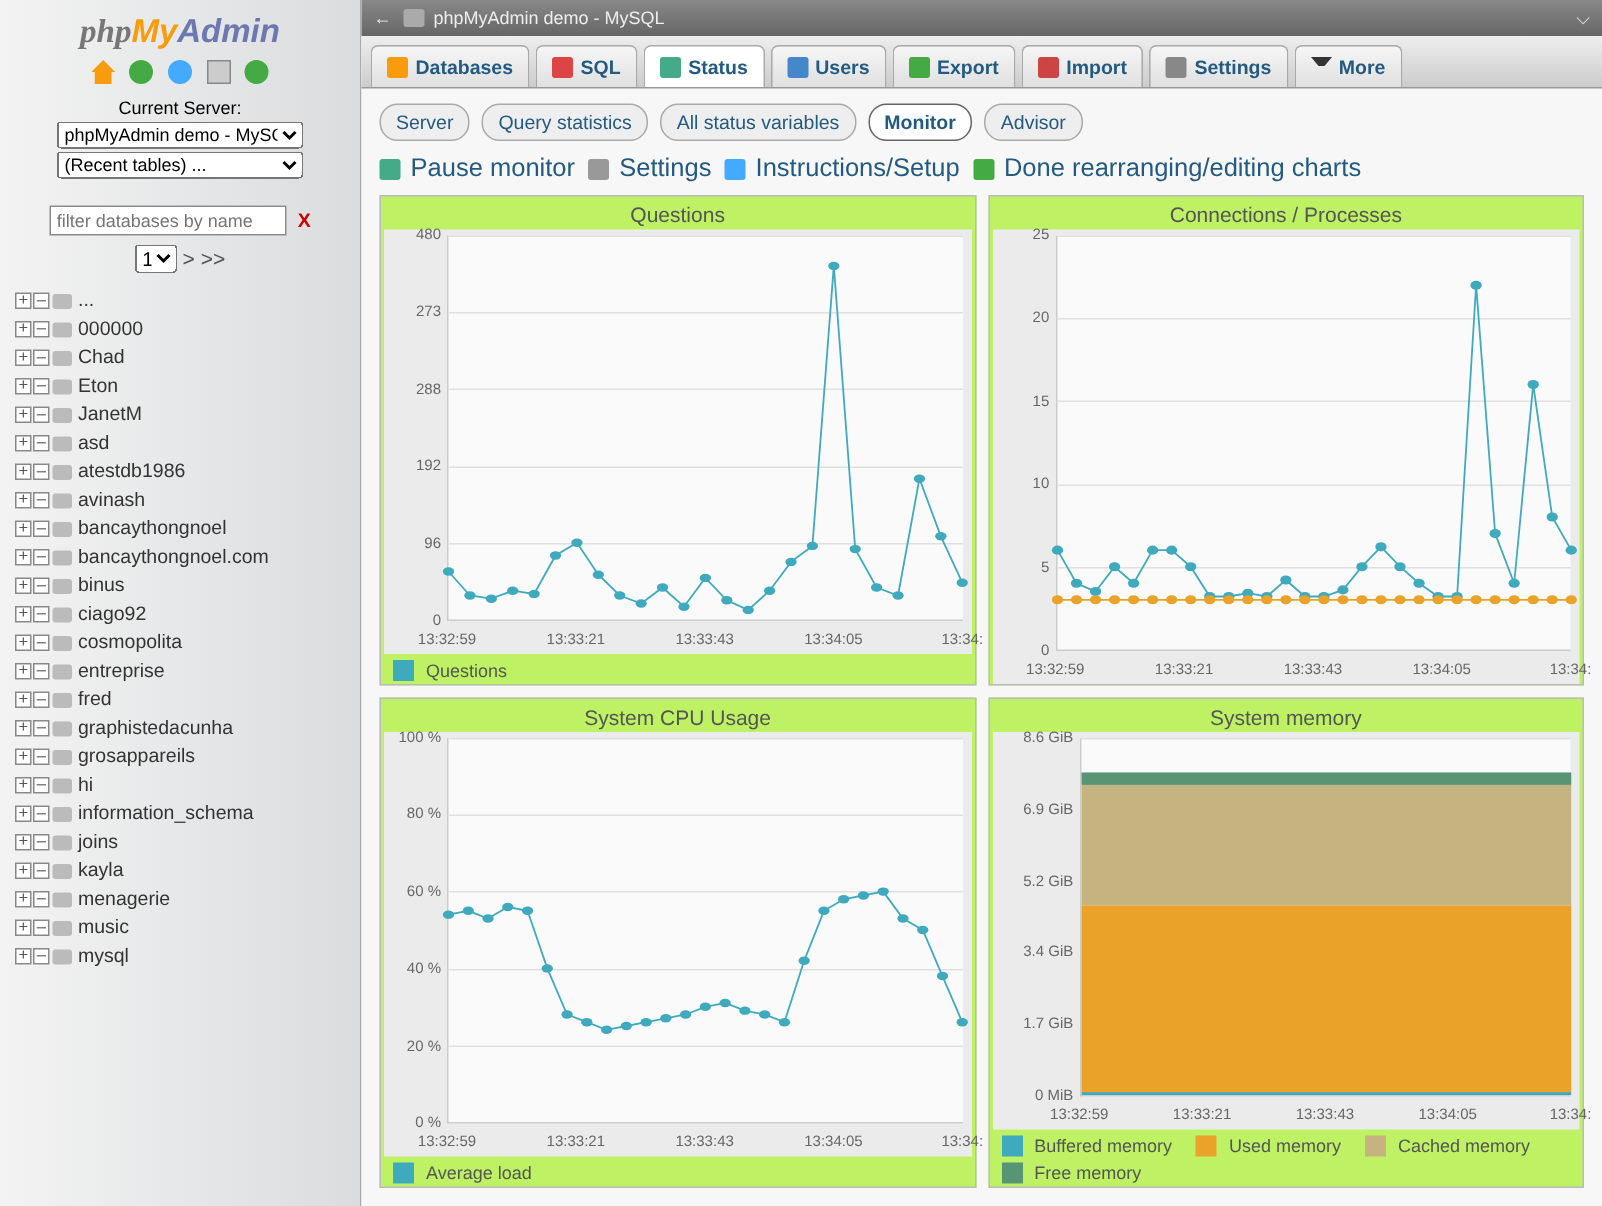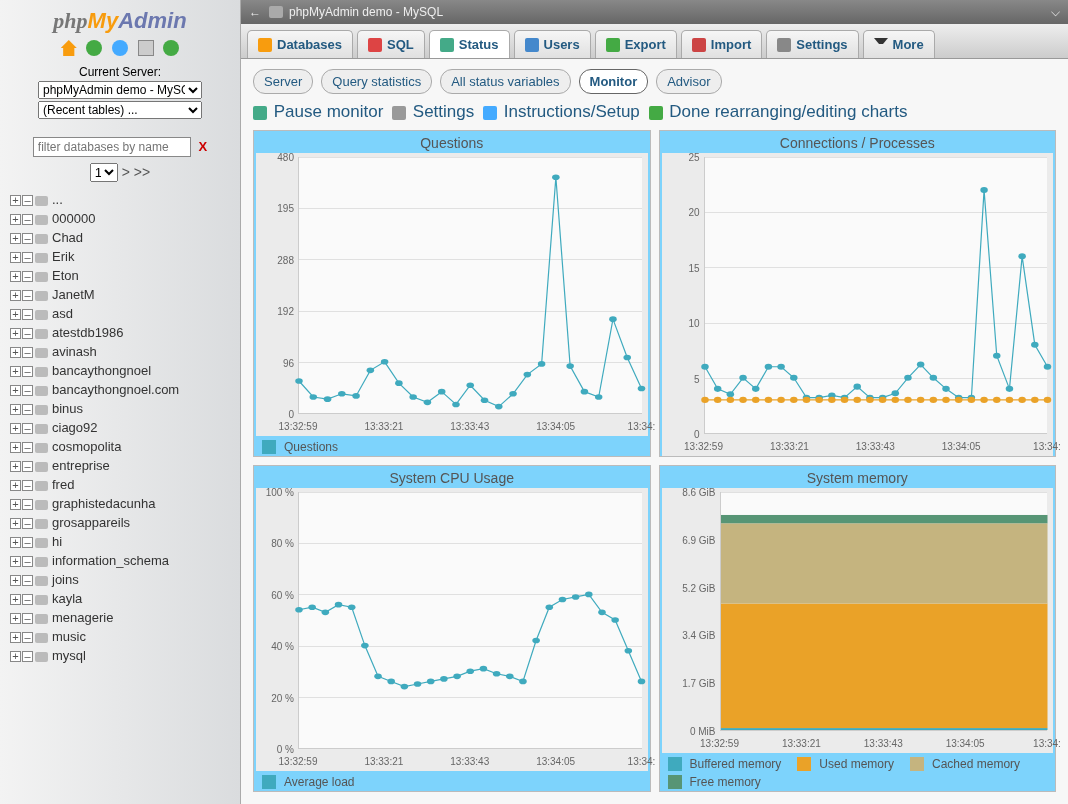--- a/index.html
+++ b/index.html
@@ -57,21 +57,21 @@
 
 #monitor-toolbar { padding: 4px 12px 8px 12px; font-size: 17px; color: #235a81; }
 #monitor-toolbar span { margin-right: 4px; cursor: pointer; }
 #monitor-toolbar .tico { display: inline-block; width: 14px; height: 14px; vertical-align: middle; border-radius: 2px; margin-right: 2px; }
 .tico-pause { background: #4a8; }
 .tico-gear { background: #999; border-radius: 50%; }
 .tico-info { background: #4af; border-radius: 50%; }
 .tico-ok { background: #4a4; border-radius: 50%; }
 
 #charts { flex: 1; display: grid; grid-template-columns: 1fr 1fr; grid-template-rows: 1fr 1fr; gap: 8px; padding: 0 12px 12px 12px; overflow: hidden; }
-.chart { border: 1px solid #bbb; background: #7dd3fc; display: flex; flex-direction: column; }
+.chart { border: 1px solid #bbb; background: #bef264; display: flex; flex-direction: column; }
 .chart-title { text-align: center; font-size: 14px; color: #555; padding: 4px 0 2px 0; }
 .plot-wrap { flex: 1; position: relative; background: #ebebeb; margin: 0 2px; }
 .plot-area { position: absolute; left: 42px; right: 6px; top: 4px; bottom: 22px; border: 1px solid #ccc; border-top: none; border-right: none; background: #fafafa; }
 .plot-area.mem { left: 58px; }
 .ytick { position: absolute; left: 0; width: 38px; text-align: right; font-size: 10px; color: #666; transform: translateY(-50%); }
 .ytick.mem { width: 54px; }
 .xtick { position: absolute; bottom: 4px; font-size: 10px; color: #666; transform: translateX(-50%); }
 .grid-h { position: absolute; left: 0; right: 0; border-top: 1px solid #e0e0e0; }
 .legend { padding: 4px 4px 2px 8px; font-size: 12px; color: #555; display: flex; flex-wrap: wrap; gap: 4px 16px; }
 .legend-item { display: flex; align-items: center; gap: 8px; }
@@ -104,21 +104,20 @@
     <span id="db-filter-x">X</span>
   </div>
   <div id="paging">
     <select><option>1</option></select>
     <span>&gt; &gt;&gt;</span>
   </div>
   <ul id="dblist">
       <li><span class="expander">+</span><span class="expander">–</span><span class="dbicon"></span><span>...</span></li>
       <li><span class="expander">+</span><span class="expander">–</span><span class="dbicon"></span><span>000000</span></li>
       <li><span class="expander">+</span><span class="expander">–</span><span class="dbicon"></span><span>Chad</span></li>
-      <li><span class="expander">+</span><span class="expander">–</span><span class="dbicon"></span><span>Erik</span></li>
       <li><span class="expander">+</span><span class="expander">–</span><span class="dbicon"></span><span>Eton</span></li>
       <li><span class="expander">+</span><span class="expander">–</span><span class="dbicon"></span><span>JanetM</span></li>
       <li><span class="expander">+</span><span class="expander">–</span><span class="dbicon"></span><span>asd</span></li>
       <li><span class="expander">+</span><span class="expander">–</span><span class="dbicon"></span><span>atestdb1986</span></li>
       <li><span class="expander">+</span><span class="expander">–</span><span class="dbicon"></span><span>avinash</span></li>
       <li><span class="expander">+</span><span class="expander">–</span><span class="dbicon"></span><span>bancaythongnoel</span></li>
       <li><span class="expander">+</span><span class="expander">–</span><span class="dbicon"></span><span>bancaythongnoel.com</span></li>
       <li><span class="expander">+</span><span class="expander">–</span><span class="dbicon"></span><span>binus</span></li>
       <li><span class="expander">+</span><span class="expander">–</span><span class="dbicon"></span><span>ciago92</span></li>
       <li><span class="expander">+</span><span class="expander">–</span><span class="dbicon"></span><span>cosmopolita</span></li>
@@ -234,21 +233,21 @@
               <circle cx="87.5" cy="93.75" r="1.1" fill="#3faabe"></circle>
               <circle cx="91.66666666666666" cy="63.333333333333336" r="1.1" fill="#3faabe"></circle>
               <circle cx="95.83333333333334" cy="78.33333333333333" r="1.1" fill="#3faabe"></circle>
               <circle cx="100" cy="90.41666666666667" r="1.1" fill="#3faabe"></circle>
             </svg>
           </div>
           <div class="ytick" style="top: calc(100% - 22px);">0</div>
           <div class="ytick" style="top: calc(80% - 16.8px); text-align: right;">96</div>
           <div class="ytick" style="top: calc(60% - 11.6px);">192</div>
           <div class="ytick" style="top: calc(40% - 6.4px);">288</div>
-          <div class="ytick" style="top: calc(20% - 1.2px);">195</div>
+          <div class="ytick" style="top: calc(20% - 1.2px);">273</div>
           <div class="ytick" style="top: calc(0% + 4px);">480</div>
           <div class="xtick" style="left: calc(0% + 42px);">13:32:59</div>
           <div class="xtick" style="left: calc(25% + 30px);">13:33:21</div>
           <div class="xtick" style="left: calc(50% + 18px);">13:33:43</div>
           <div class="xtick" style="left: calc(75% + 6px);">13:34:05</div>
           <div class="xtick" style="left: calc(100% - 6px);">13:34:</div>
         </div>
         <div class="legend">
           <div class="legend-item">
             <span class="legend-sw" style="background: rgb(63, 170, 190);"></span>

